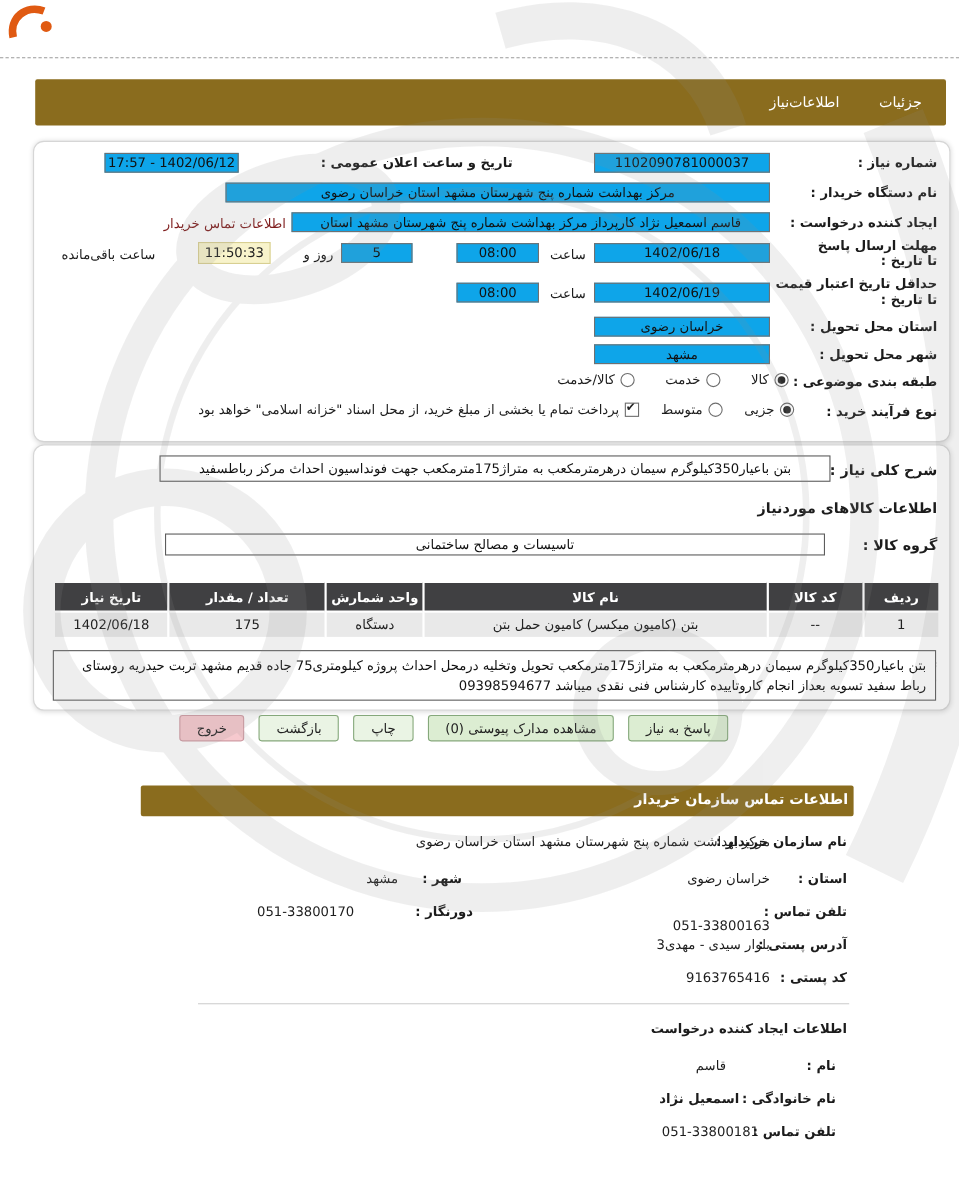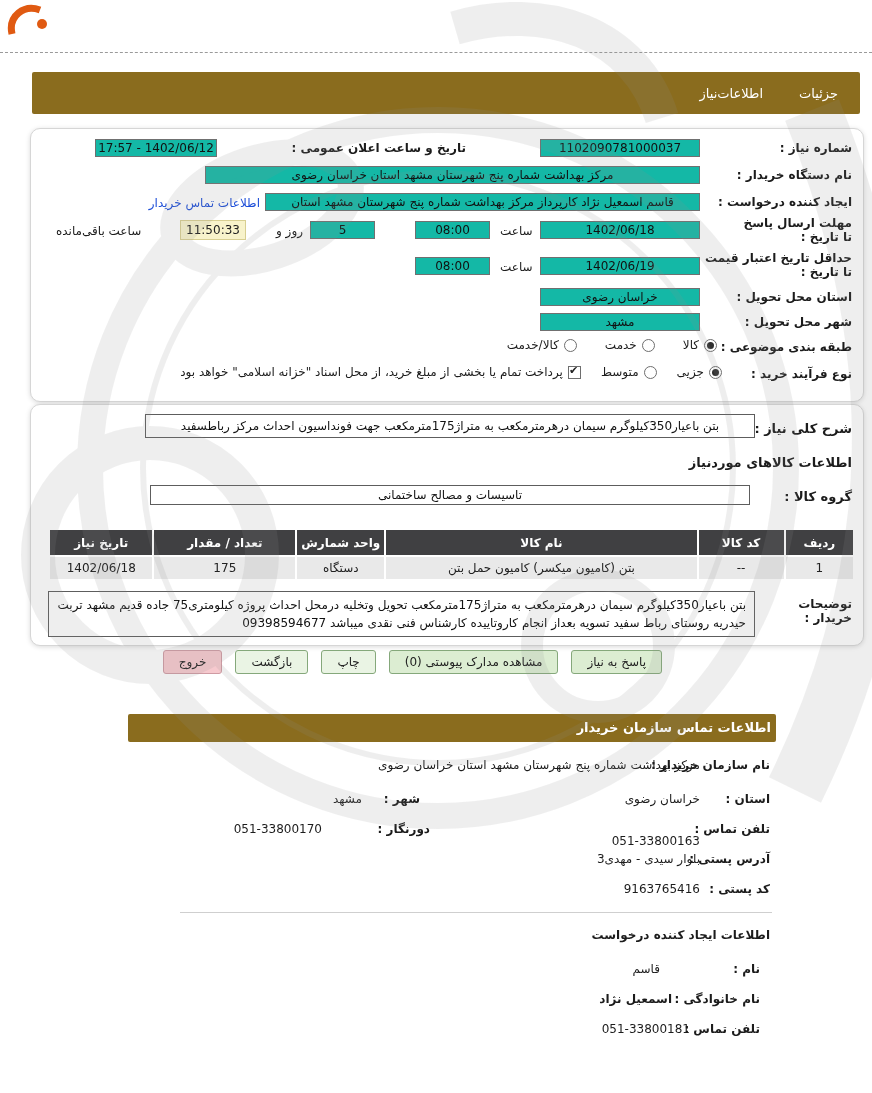--- a/index.html
+++ b/index.html
@@ -7,23 +7,23 @@
   #page{position:relative;width:872px;height:1093px;background:#fff;overflow:hidden;}
   .dashed-sep{position:absolute;left:0;top:52px;width:872px;border-top:1px dashed #9a9a9a;}
   .bar{position:absolute;background:#8a6c1e;color:#fff;}
   .tabbar{left:32px;top:72px;width:828px;height:42px;display:flex;align-items:center;gap:36px;padding:0 22px;box-sizing:border-box;font-size:13px;border-radius:2px;}
   .tabbar span{cursor:pointer;white-space:nowrap;}
   .panel{position:absolute;background:#fff;border:1px solid #d6d6d6;border-radius:10px;box-shadow:0 1px 5px rgba(0,0,0,.15);}
   #panel1{left:30px;top:128px;width:832px;height:272px;}
   #panel2{left:30px;top:404px;width:832px;height:240px;}
   .lbl{position:absolute;font-size:12px;font-weight:bold;color:#1c1c1c;white-space:nowrap;z-index:2;}
   .txt{position:absolute;font-size:12px;color:#1c1c1c;white-space:nowrap;z-index:2;}
-  .ibox{position:absolute;background:#14b8a6;border:1px solid #707070;font-size:12px;color:#111;text-align:center;height:18px;line-height:16px;box-sizing:border-box;overflow:hidden;white-space:nowrap;z-index:2;}
+  .ibox{position:absolute;background:#0ea5e9;border:1px solid #707070;font-size:12px;color:#111;text-align:center;height:18px;line-height:16px;box-sizing:border-box;overflow:hidden;white-space:nowrap;z-index:2;}
   .countdown{position:absolute;background:#f8f3cb;border:1px solid #d8cf92;font-size:12px;color:#222;text-align:center;height:20px;line-height:18px;box-sizing:border-box;z-index:2;}
-  .link{position:absolute;font-size:12px;color:#1d4ed8;white-space:nowrap;cursor:pointer;z-index:2;}
+  .link{position:absolute;font-size:12px;color:#7f1d1d;white-space:nowrap;cursor:pointer;z-index:2;}
   .optgroup{position:absolute;display:flex;align-items:center;z-index:2;}
   .opt{display:flex;align-items:center;gap:5px;font-size:12px;color:#1c1c1c;white-space:nowrap;}
   .radio{width:13px;height:13px;border-radius:50%;border:1px solid #6e6e6e;background:#fff;position:relative;display:inline-block;box-sizing:border-box;flex:0 0 auto;}
   .radio.on::after{content:"";position:absolute;top:2px;left:2px;right:2px;bottom:2px;border-radius:50%;background:#2e2e2e;}
   .cb{width:13px;height:13px;border:1px solid #6e6e6e;background:#fff;position:relative;display:inline-block;box-sizing:border-box;flex:0 0 auto;}
   .cb.on::after{content:"\2714";position:absolute;top:-3px;left:0;font-size:11px;color:#222;}
   .bigbox{position:absolute;background:#fff;border:1px solid #5d5d5d;font-size:12px;color:#111;box-sizing:border-box;z-index:2;}
   .items-table{position:absolute;left:48px;top:528px;width:807px;border-collapse:collapse;direction:rtl;font-size:12px;z-index:2;}
   .items-table th{background:#404042;color:#fff;font-weight:bold;height:25px;border:2px solid #fff;padding:0 4px;white-space:nowrap;}
   .items-table td{background:#e9e9e9;color:#222;height:22px;text-align:center;border:2px solid #fff;padding:0 4px;}
@@ -158,21 +158,21 @@
         <td>بتن (کامیون میکسر) کامیون حمل بتن</td>
         <td>دستگاه</td>
         <td>175</td>
         <td>1402/06/18</td>
       </tr>
     </tbody>
   </table>
 
   <span class="lbl" style="right:20px;top:597px;">توضیحات</span>
   <span class="lbl" style="right:20px;top:611px;">خریدار :</span>
-  <div class="bigbox" style="left:48px;top:591px;width:707px;height:46px;padding:4px 8px;line-height:18px;">بتن باعیار350کیلوگرم سیمان درهرمترمکعب به متراژ175مترمکعب تحویل وتخلیه درمحل احداث پروژه کیلومتری75 جاده قدیم مشهد تربت حیدریه روستای رباط سفید تسویه بعداز انجام کاروتاییده کارشناس فنی نقدی میباشد 09398594677</div>
+  <div class="bigbox" style="left:48px;top:591px;width:803px;height:46px;padding:4px 8px;line-height:18px;">بتن باعیار350کیلوگرم سیمان درهرمترمکعب به متراژ175مترمکعب تحویل وتخلیه درمحل احداث پروژه کیلومتری75 جاده قدیم مشهد تربت حیدریه روستای رباط سفید تسویه بعداز انجام کاروتاییده کارشناس فنی نقدی میباشد 09398594677</div>
 
   <div class="actions">
     <button class="btn">پاسخ به نیاز</button>
     <button class="btn">مشاهده مدارک پیوستی (0)</button>
     <button class="btn light">چاپ</button>
     <button class="btn light">بازگشت</button>
     <button class="btn pink">خروج</button>
   </div>
 
   <div class="bar" id="contactbar">اطلاعات تماس سازمان خریدار</div>

